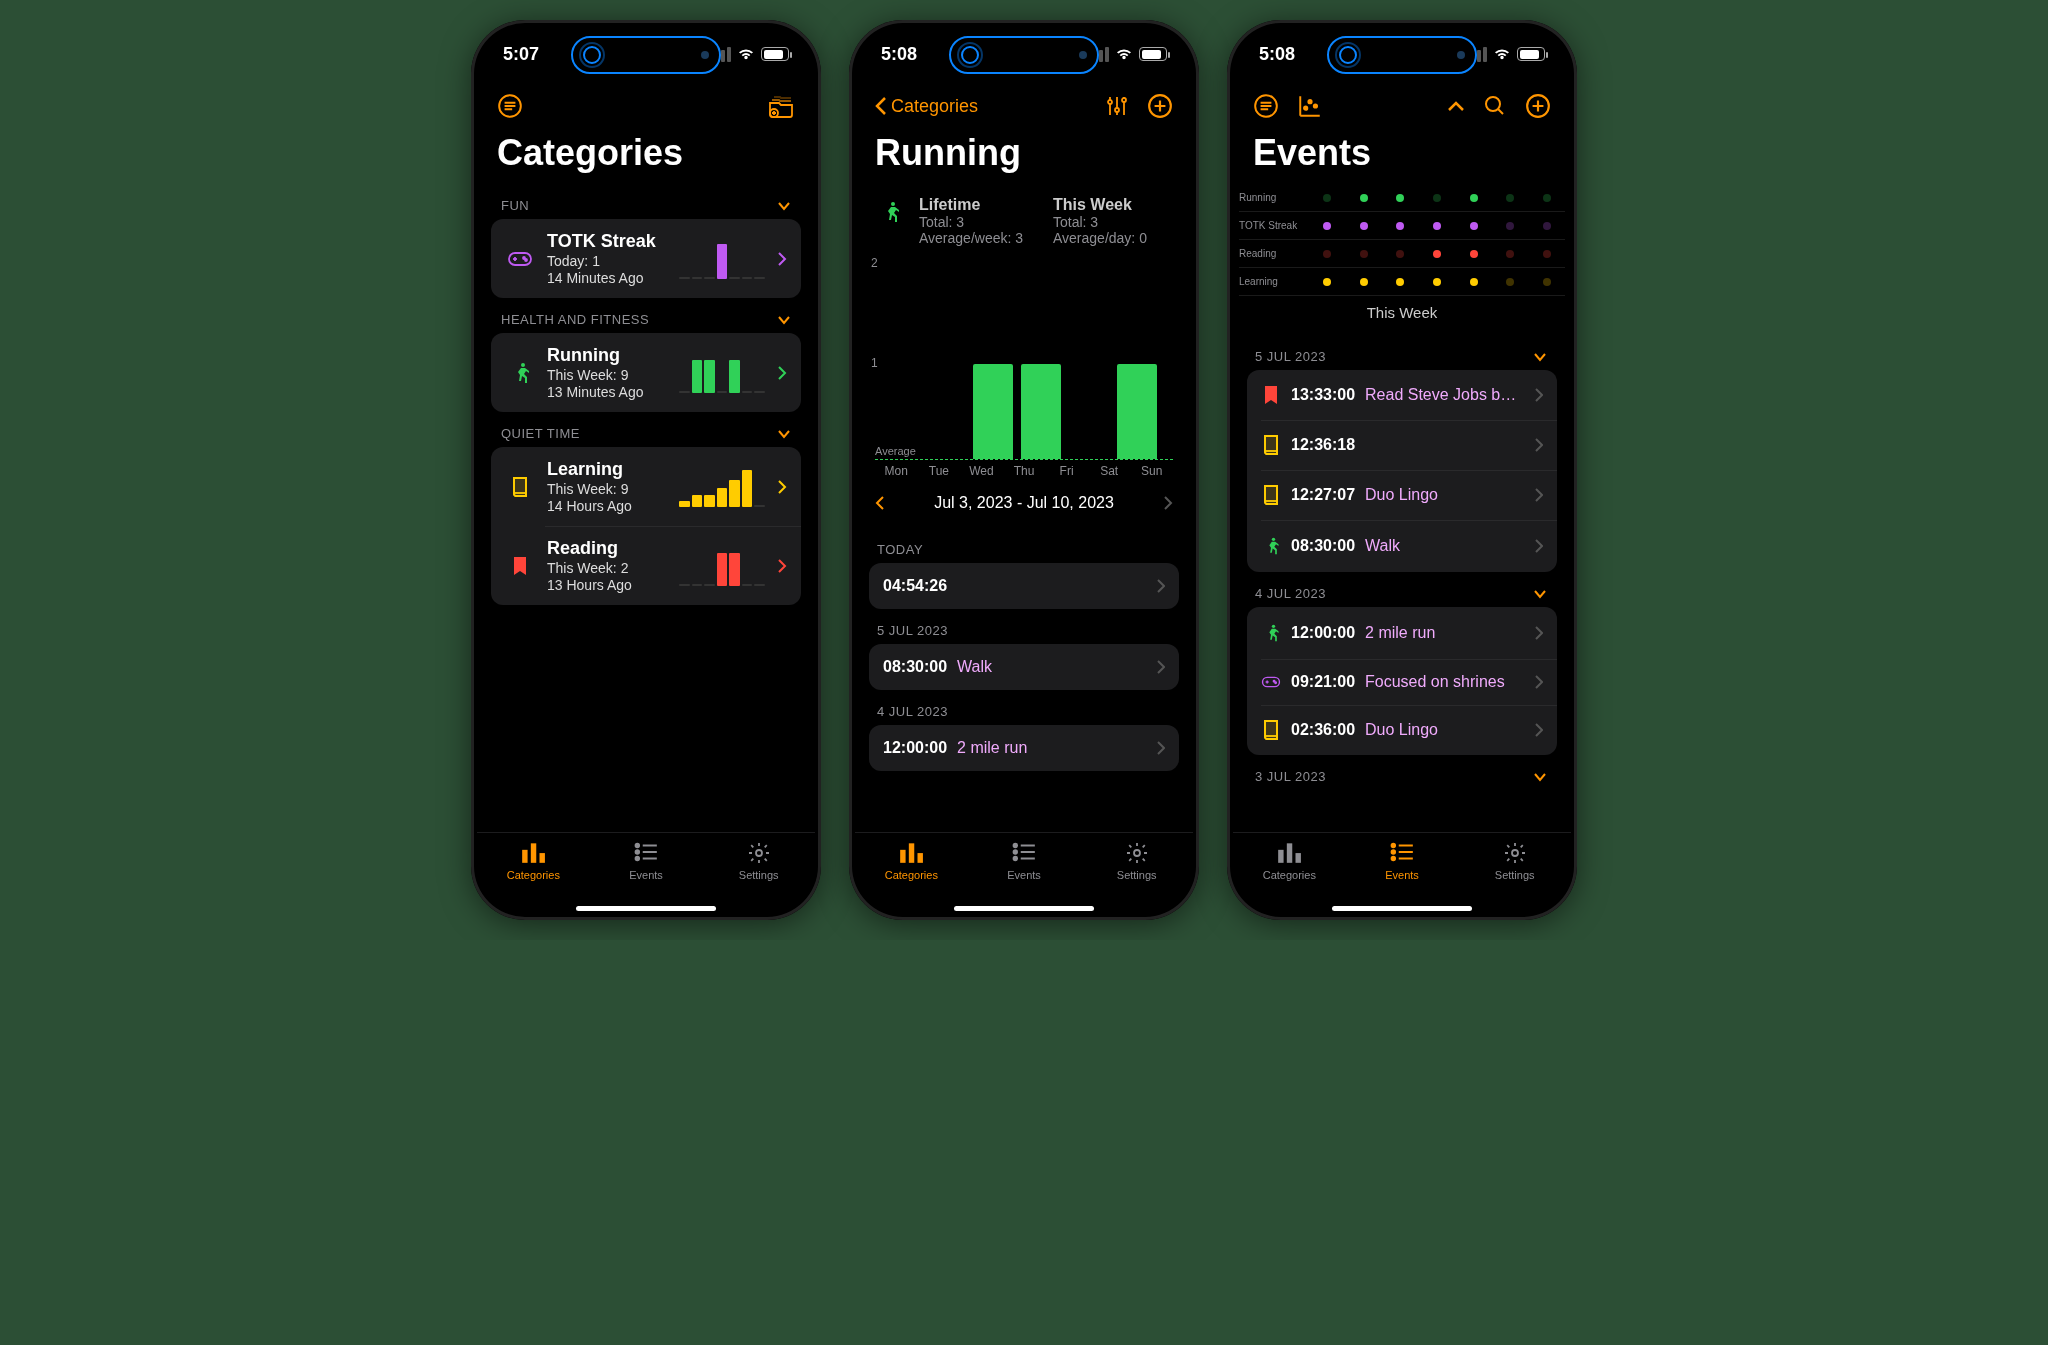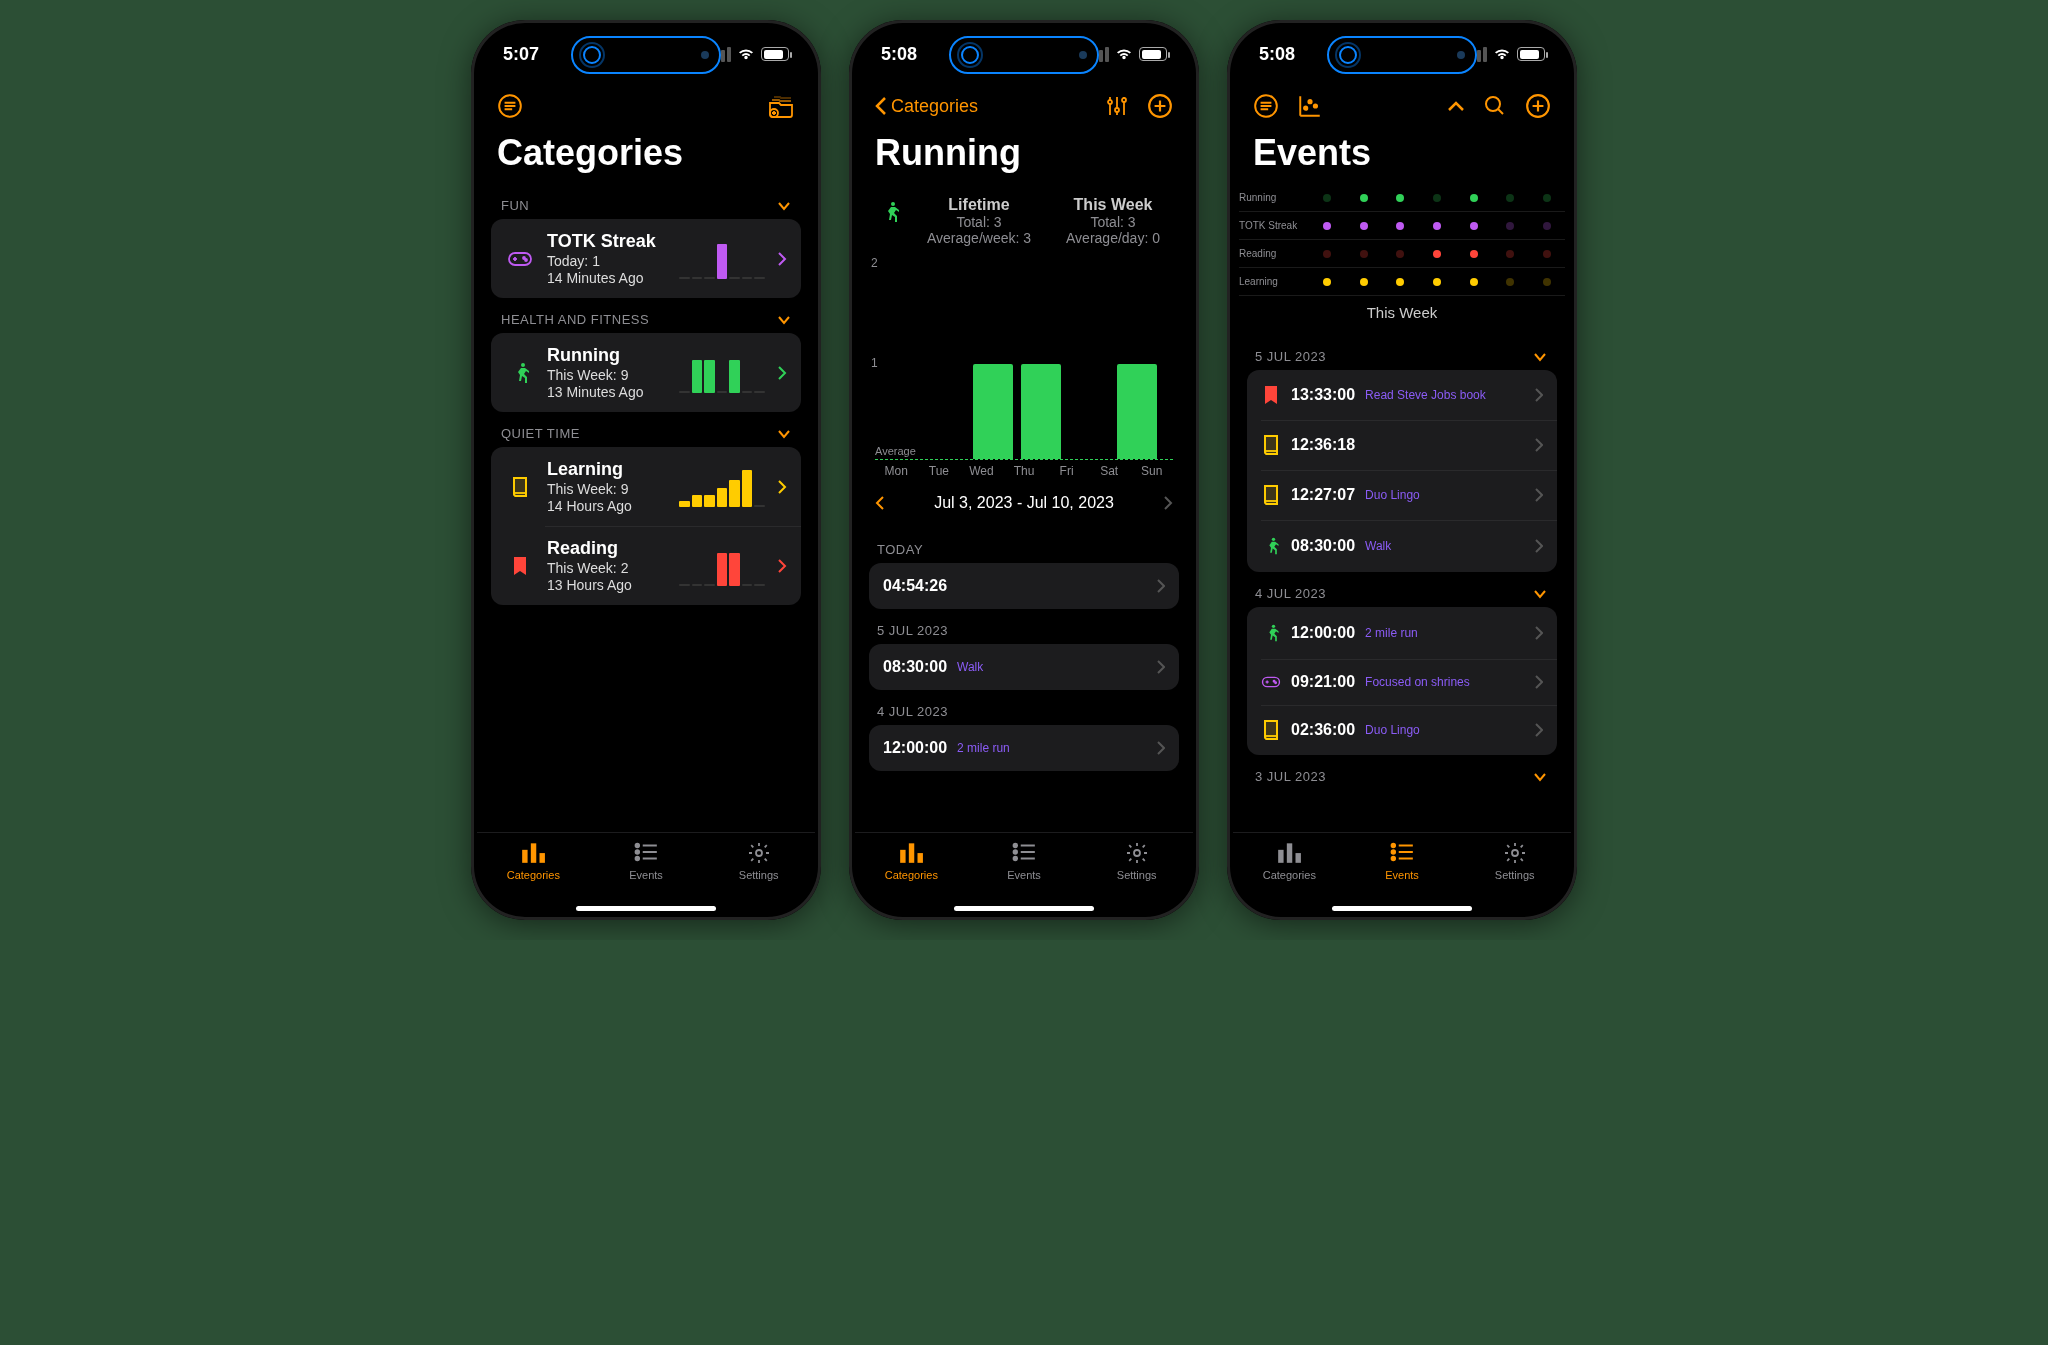--- a/index.html
+++ b/index.html
@@ -112,39 +112,39 @@
   .ci { width:30px; display:flex; justify-content:center; font-size:22px;}
   .row-main { flex:1; display:flex; flex-direction:column; gap:1px;}
   .row-main .t { font-size:18px; font-weight:600;}
   .row-main .s { font-size:14px; color:#ddd;}
   .spark { width: 86px; height: 40px; display:flex; align-items:flex-end; gap:2px;}
   .spark span { flex:1; background:#333; border-radius:1px;}
   .row-chev { font-size:20px; color:#555;}
   
   .stats { display:flex; gap:14px; padding: 12px 20px 6px; align-items:flex-start;}
   .stats .ci { margin-top:4px;}
-  .stat-col { flex:1;text-align:center;}
+  .stat-col { flex:1;}
   .stat-col .h { color:#ccc; font-weight:600; font-size:16px;}
   .stat-col .l { color:var(--muted); font-size:14px;}
   .chartbox { margin: 8px 20px 0; height: 200px; position:relative; border-bottom:1px dashed var(--green);}
   .chartbox .ylab { position:absolute; left:-4px; font-size:12px; color:var(--muted);}
   .chartbox .avg { position:absolute; bottom:2px; left:0; font-size:11px; color:var(--muted);}
   .bars { position:absolute; bottom:0; display:flex; gap:4px; align-items:flex-end;}
   .bars span { background: var(--green); border-radius:2px 2px 0 0;}
   .xaxis { display:flex; padding:4px 20px 0; font-size:12px; color:var(--muted);}
   .xaxis span { flex:1; text-align:center;}
   .date-nav { display:flex; align-items:center; justify-content:space-between; padding: 16px 20px; color:var(--muted);}
   .date-nav .arr { color:var(--accent);}
   .date-nav .txt { color:#fff;}
   .evlist .sect-hdr { padding-left:8px;text-align:right;}
   .evrow { display:flex; align-items:center; gap:10px; padding:14px 14px; position:relative;}
   .evrow + .evrow::before { content:""; position:absolute; top:0; left:14px; right:0; height:1px; background:#2a2a2c;}
   .evrow .ei { width:20px; display:flex; justify-content:center;}
   .evrow .tm { font-weight:600; font-size:16px;}
-  .evrow .desc { color:#8b5cf6; font-size:12px; white-space:nowrap; overflow:hidden; text-overflow:ellipsis; flex:1;}
+  .evrow .desc { color:#f0abfc; font-size:16px; white-space:nowrap; overflow:hidden; text-overflow:ellipsis; flex:1;}
   
   .dotchart { margin: 0 6px; }
   .dotrow { display:flex; align-items:center; border-bottom:1px solid #1a1a1a; height:28px;}
   .dotrow .lab { width:70px; font-size:10px; color:var(--muted);}
   .dotrow .dots { flex:1; display:flex;}
   .dotrow .dots span { flex:1; display:flex; justify-content:center; align-items:center;}
   .dotrow .dots i { width:8px; height:8px; border-radius:50%;}
   .dotcap { text-align:center; color:#ccc; font-size:15px; padding:8px 0 14px;}
   
   .tabbar {

